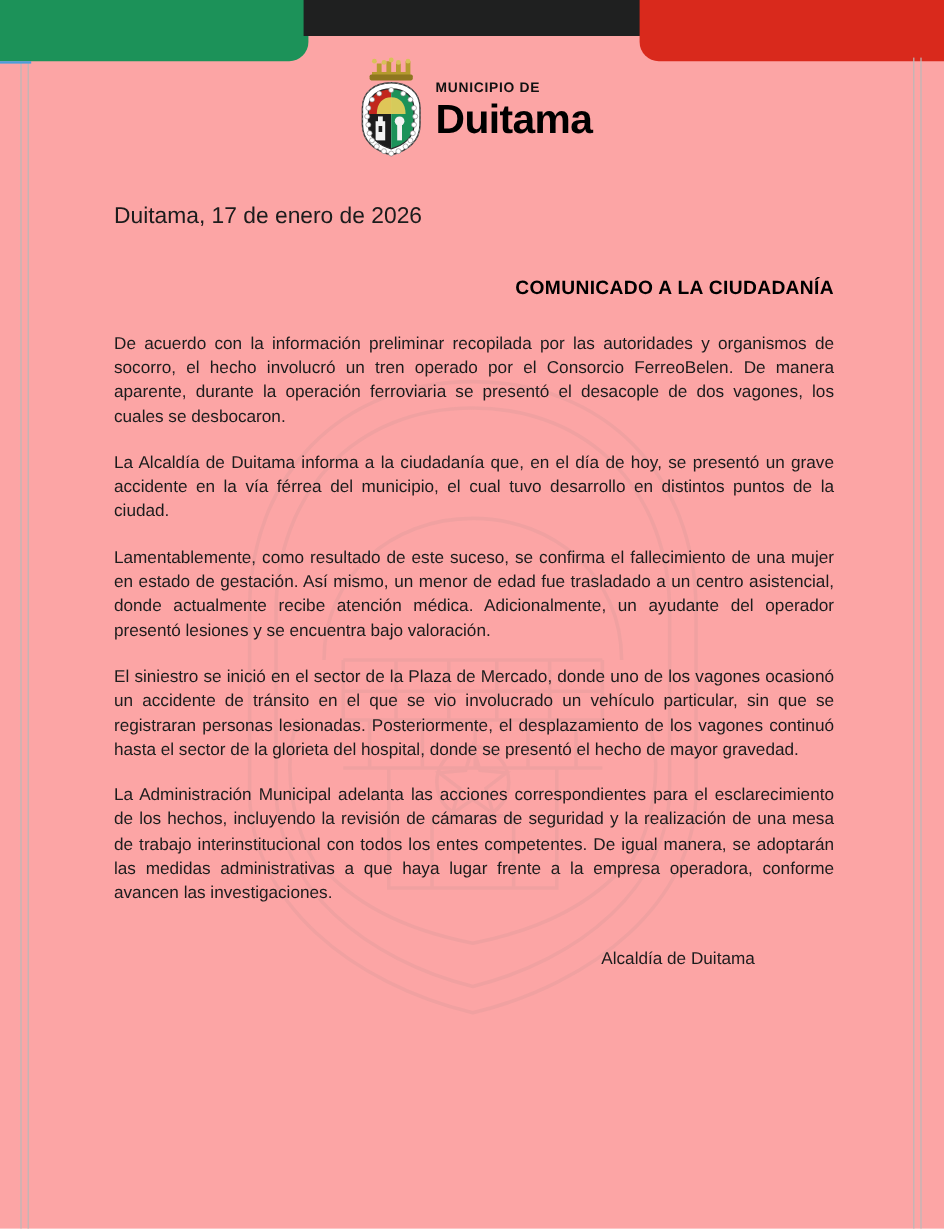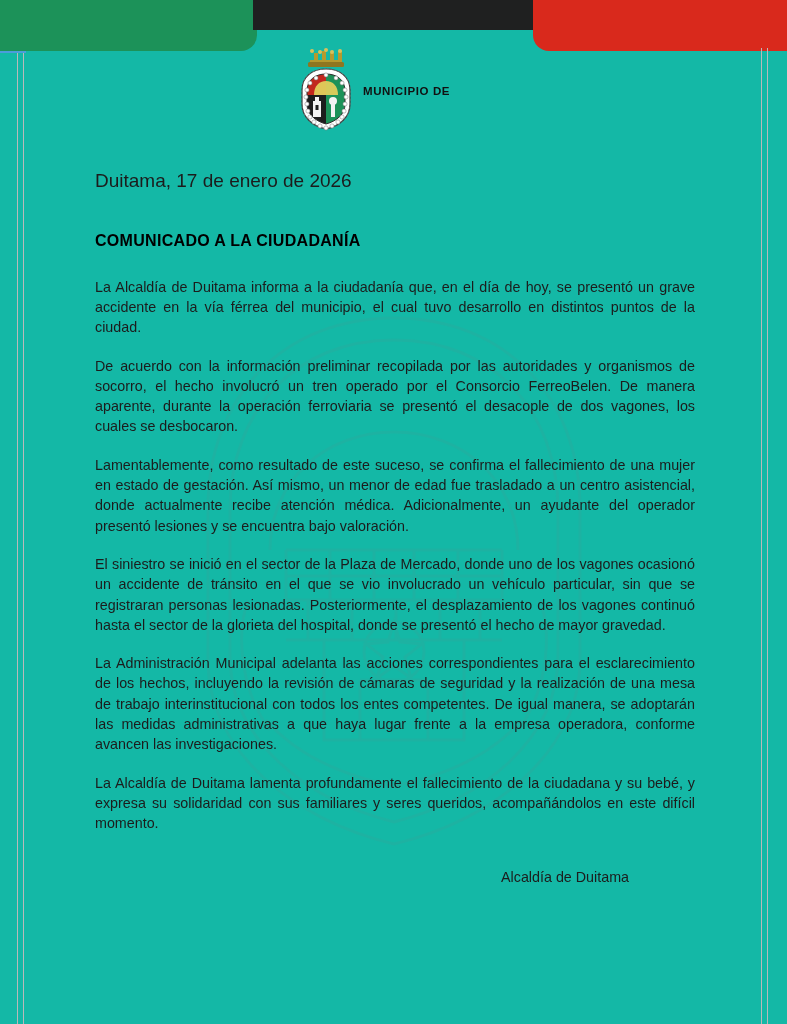--- a/index.html
+++ b/index.html
@@ -14,21 +14,21 @@
     position: relative;
     overflow: hidden;
     font-family: "Liberation Sans", sans-serif;
     color: #1a1a1a;
   }
 
   
   .page {
     position: absolute;
     inset: 0;
-    background: #14b8a6;
+    background: #fca5a5;
   }
   .rule-v {
     position: absolute;
     top: 0;
     bottom: 0;
     width: 1px;
     background: #b9b9b9;
   }
   .rule-v.left-a  { left: 17px;  top: 52px; }
   .rule-v.left-b  { left: 23px;  top: 52px; }
@@ -129,21 +129,21 @@
   }
   .doc-date {
     font-size: 19px;
     line-height: 1.35;
     color: #1c1c1c;
     margin: 0 0 38px 0;
   }
   .doc-title {
     font-size: 16px;
     font-weight: 700;
-    text-align: left;
+    text-align: right;
     letter-spacing: 0.3px;
     color: #000000;
     margin: 0 0 27px 0;
   }
   .para {
     font-size: 14.3px;
     line-height: 1.42;
     text-align: justify;
     color: #1c1c1c;
     margin: 0 0 18px 0;
@@ -253,30 +253,30 @@
         <circle cx="47" cy="43" r="2.1"></circle>
           <circle cx="12" cy="36" r="2.1"></circle>
         <circle cx="44" cy="36" r="2.1"></circle>
           <circle cx="18" cy="31" r="2.1"></circle>
         <circle cx="38" cy="31" r="2.1"></circle>
           <circle cx="28" cy="28" r="2.1"></circle>
       </g>
     </svg>
     <div class="logo-words">
       <div class="logo-kicker">MUNICIPIO DE</div>
+      <div class="logo-name">Duitama</div>
     </div>
   </div>
 
   <div class="content">
     <p class="doc-date">Duitama, 17 de enero de 2026</p>
     <h1 class="doc-title">COMUNICADO A LA CIUDADANÍA</h1>
 
+    <p class="para">De acuerdo con la información preliminar recopilada por las autoridades y organismos de socorro, el hecho involucró un tren operado por el Consorcio FerreoBelen. De manera aparente, durante la operación ferroviaria se presentó el desacople de dos vagones, los cuales se desbocaron.</p>
     <p class="para">La Alcaldía de Duitama informa a la ciudadanía que, en el día de hoy, se presentó un grave accidente en la vía férrea del municipio, el cual tuvo desarrollo en distintos puntos de la ciudad.</p>
-    <p class="para">De acuerdo con la información preliminar recopilada por las autoridades y organismos de socorro, el hecho involucró un tren operado por el Consorcio FerreoBelen. De manera aparente, durante la operación ferroviaria se presentó el desacople de dos vagones, los cuales se desbocaron.</p>
     <p class="para">Lamentablemente, como resultado de este suceso, se confirma el fallecimiento de una mujer en estado de gestación. Así mismo, un menor de edad fue trasladado a un centro asistencial, donde actualmente recibe atención médica. Adicionalmente, un ayudante del operador presentó lesiones y se encuentra bajo valoración.</p>
     <p class="para">El siniestro se inició en el sector de la Plaza de Mercado, donde uno de los vagones ocasionó un accidente de tránsito en el que se vio involucrado un vehículo particular, sin que se registraran personas lesionadas. Posteriormente, el desplazamiento de los vagones continuó hasta el sector de la glorieta del hospital, donde se presentó el hecho de mayor gravedad.</p>
     <p class="para">La Administración Municipal adelanta las acciones correspondientes para el esclarecimiento de los hechos, incluyendo la revisión de cámaras de seguridad y la realización de una mesa de trabajo interinstitucional con todos los entes competentes. De igual manera, se adoptarán las medidas administrativas a que haya lugar frente a la empresa operadora, conforme avancen las investigaciones.</p>
-    <p class="para">La Alcaldía de Duitama lamenta profundamente el fallecimiento de la ciudadana y su bebé, y expresa su solidaridad con sus familiares y seres queridos, acompañándolos en este difícil momento.</p>
 
     <div class="signature">Alcaldía de Duitama</div>
   </div>
 
 </div>
 
 </body></html>

